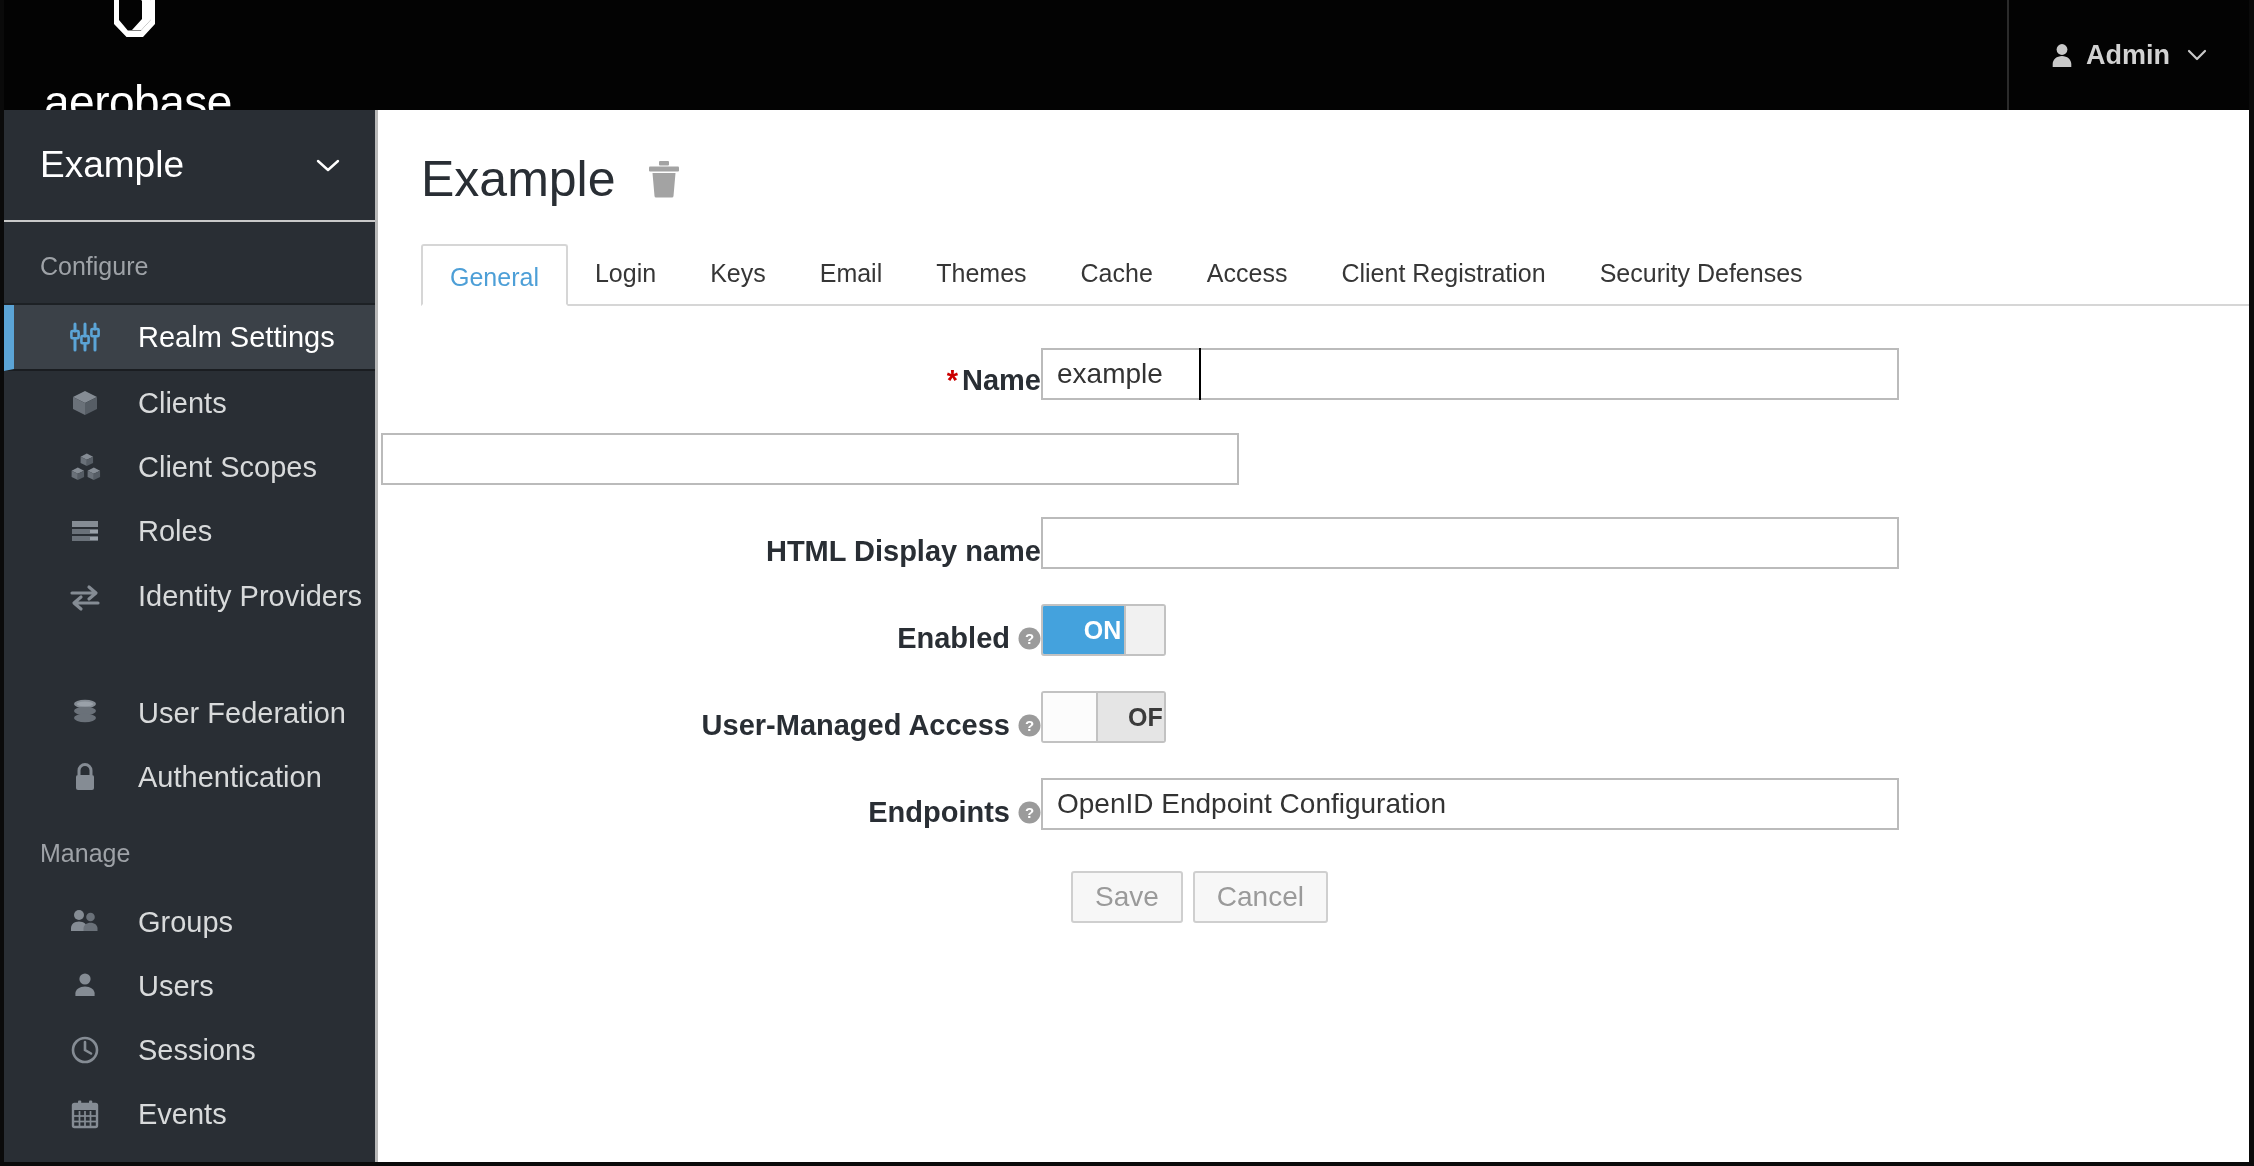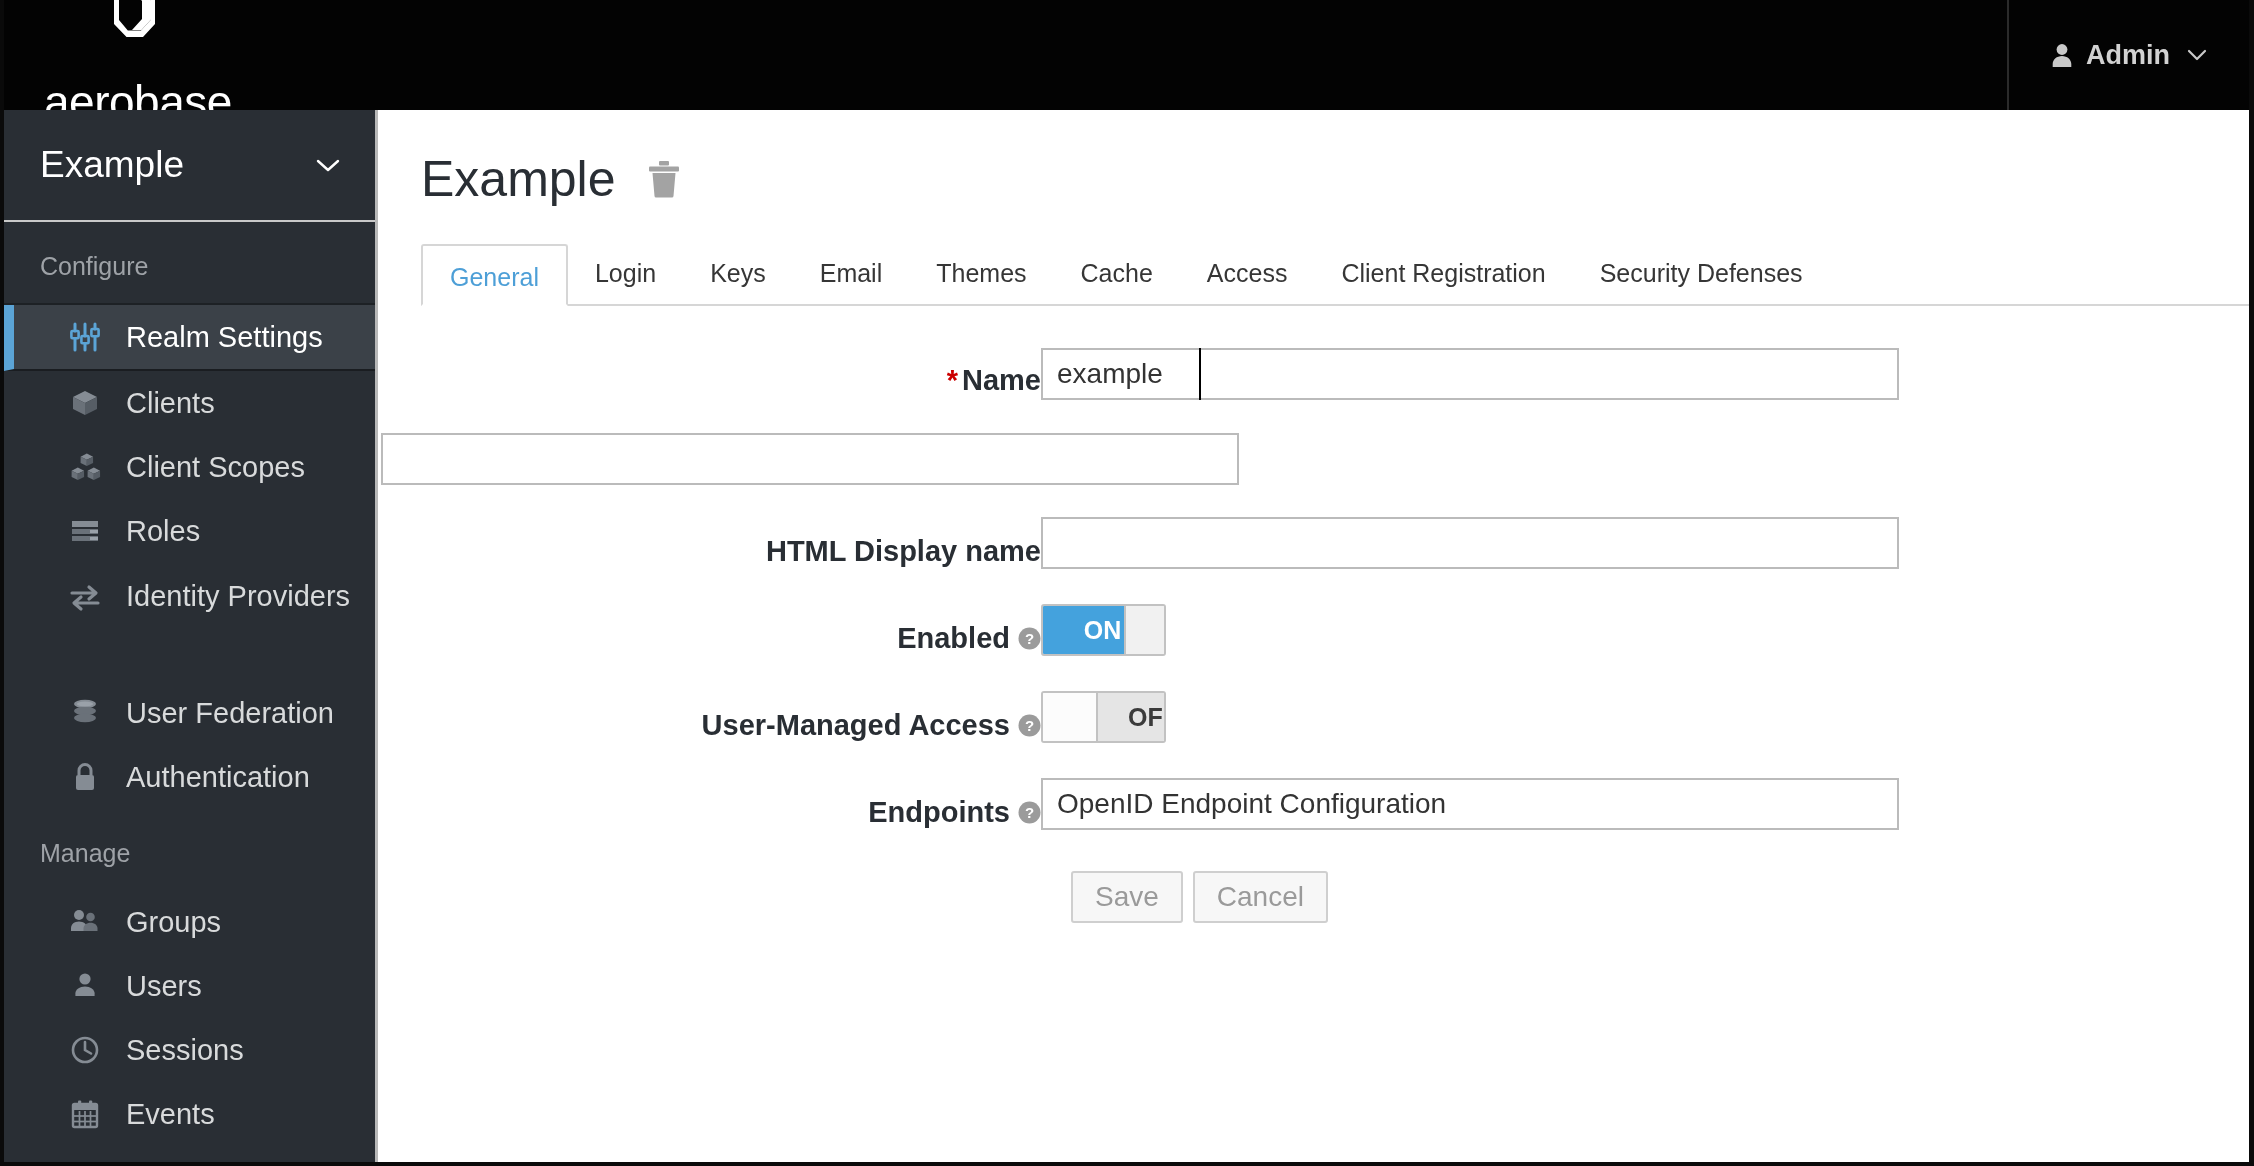--- a/index.html
+++ b/index.html
@@ -72,21 +72,21 @@
     color: #9ea2a7;
     font-size: 25px;
     padding: 30px 0 22px 36px;
   }
   .nav-section-configure { border-bottom: 2px solid #1d2125; }
 
   .nav-item {
     display: flex; align-items: center;
     height: 64px;
     padding-left: 64px;
-    gap: 24px;
+    gap: 36px;
     cursor: pointer;
     position: relative;
     color: #d8dadb;
     font-size: 29px;
   }
   .nav-item.active {
     background: #3b4148;
     border-left: 10px solid #5ba4d6;
     padding-left: 54px;
     color: #ffffff;

